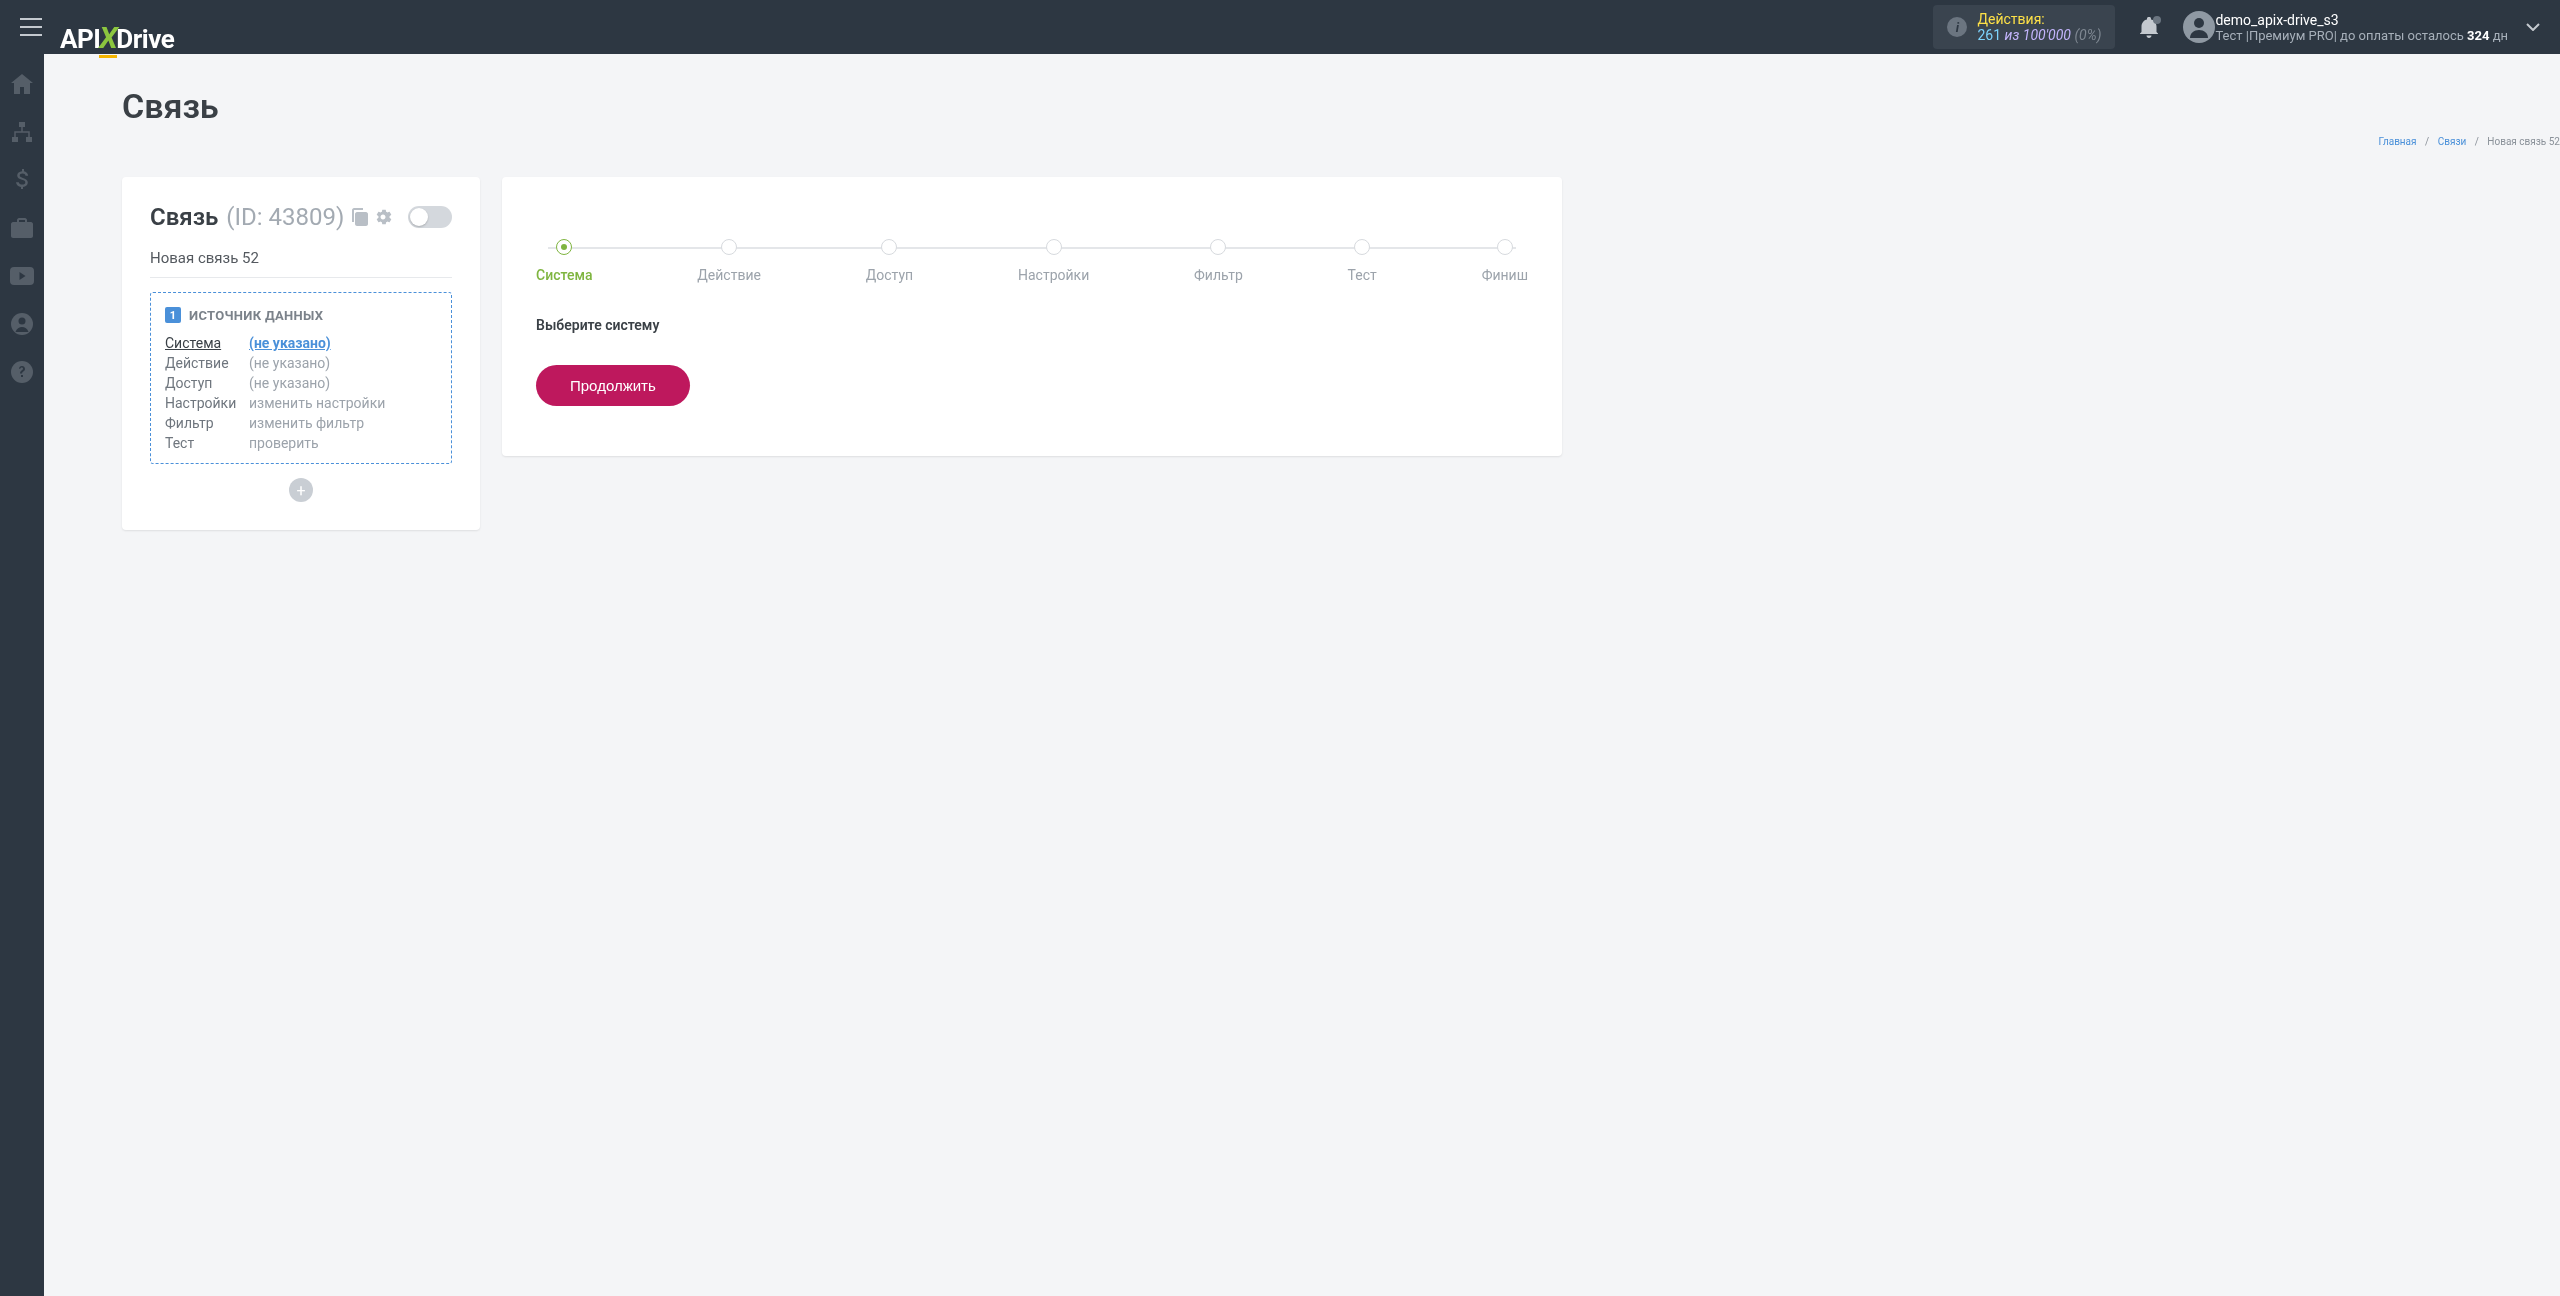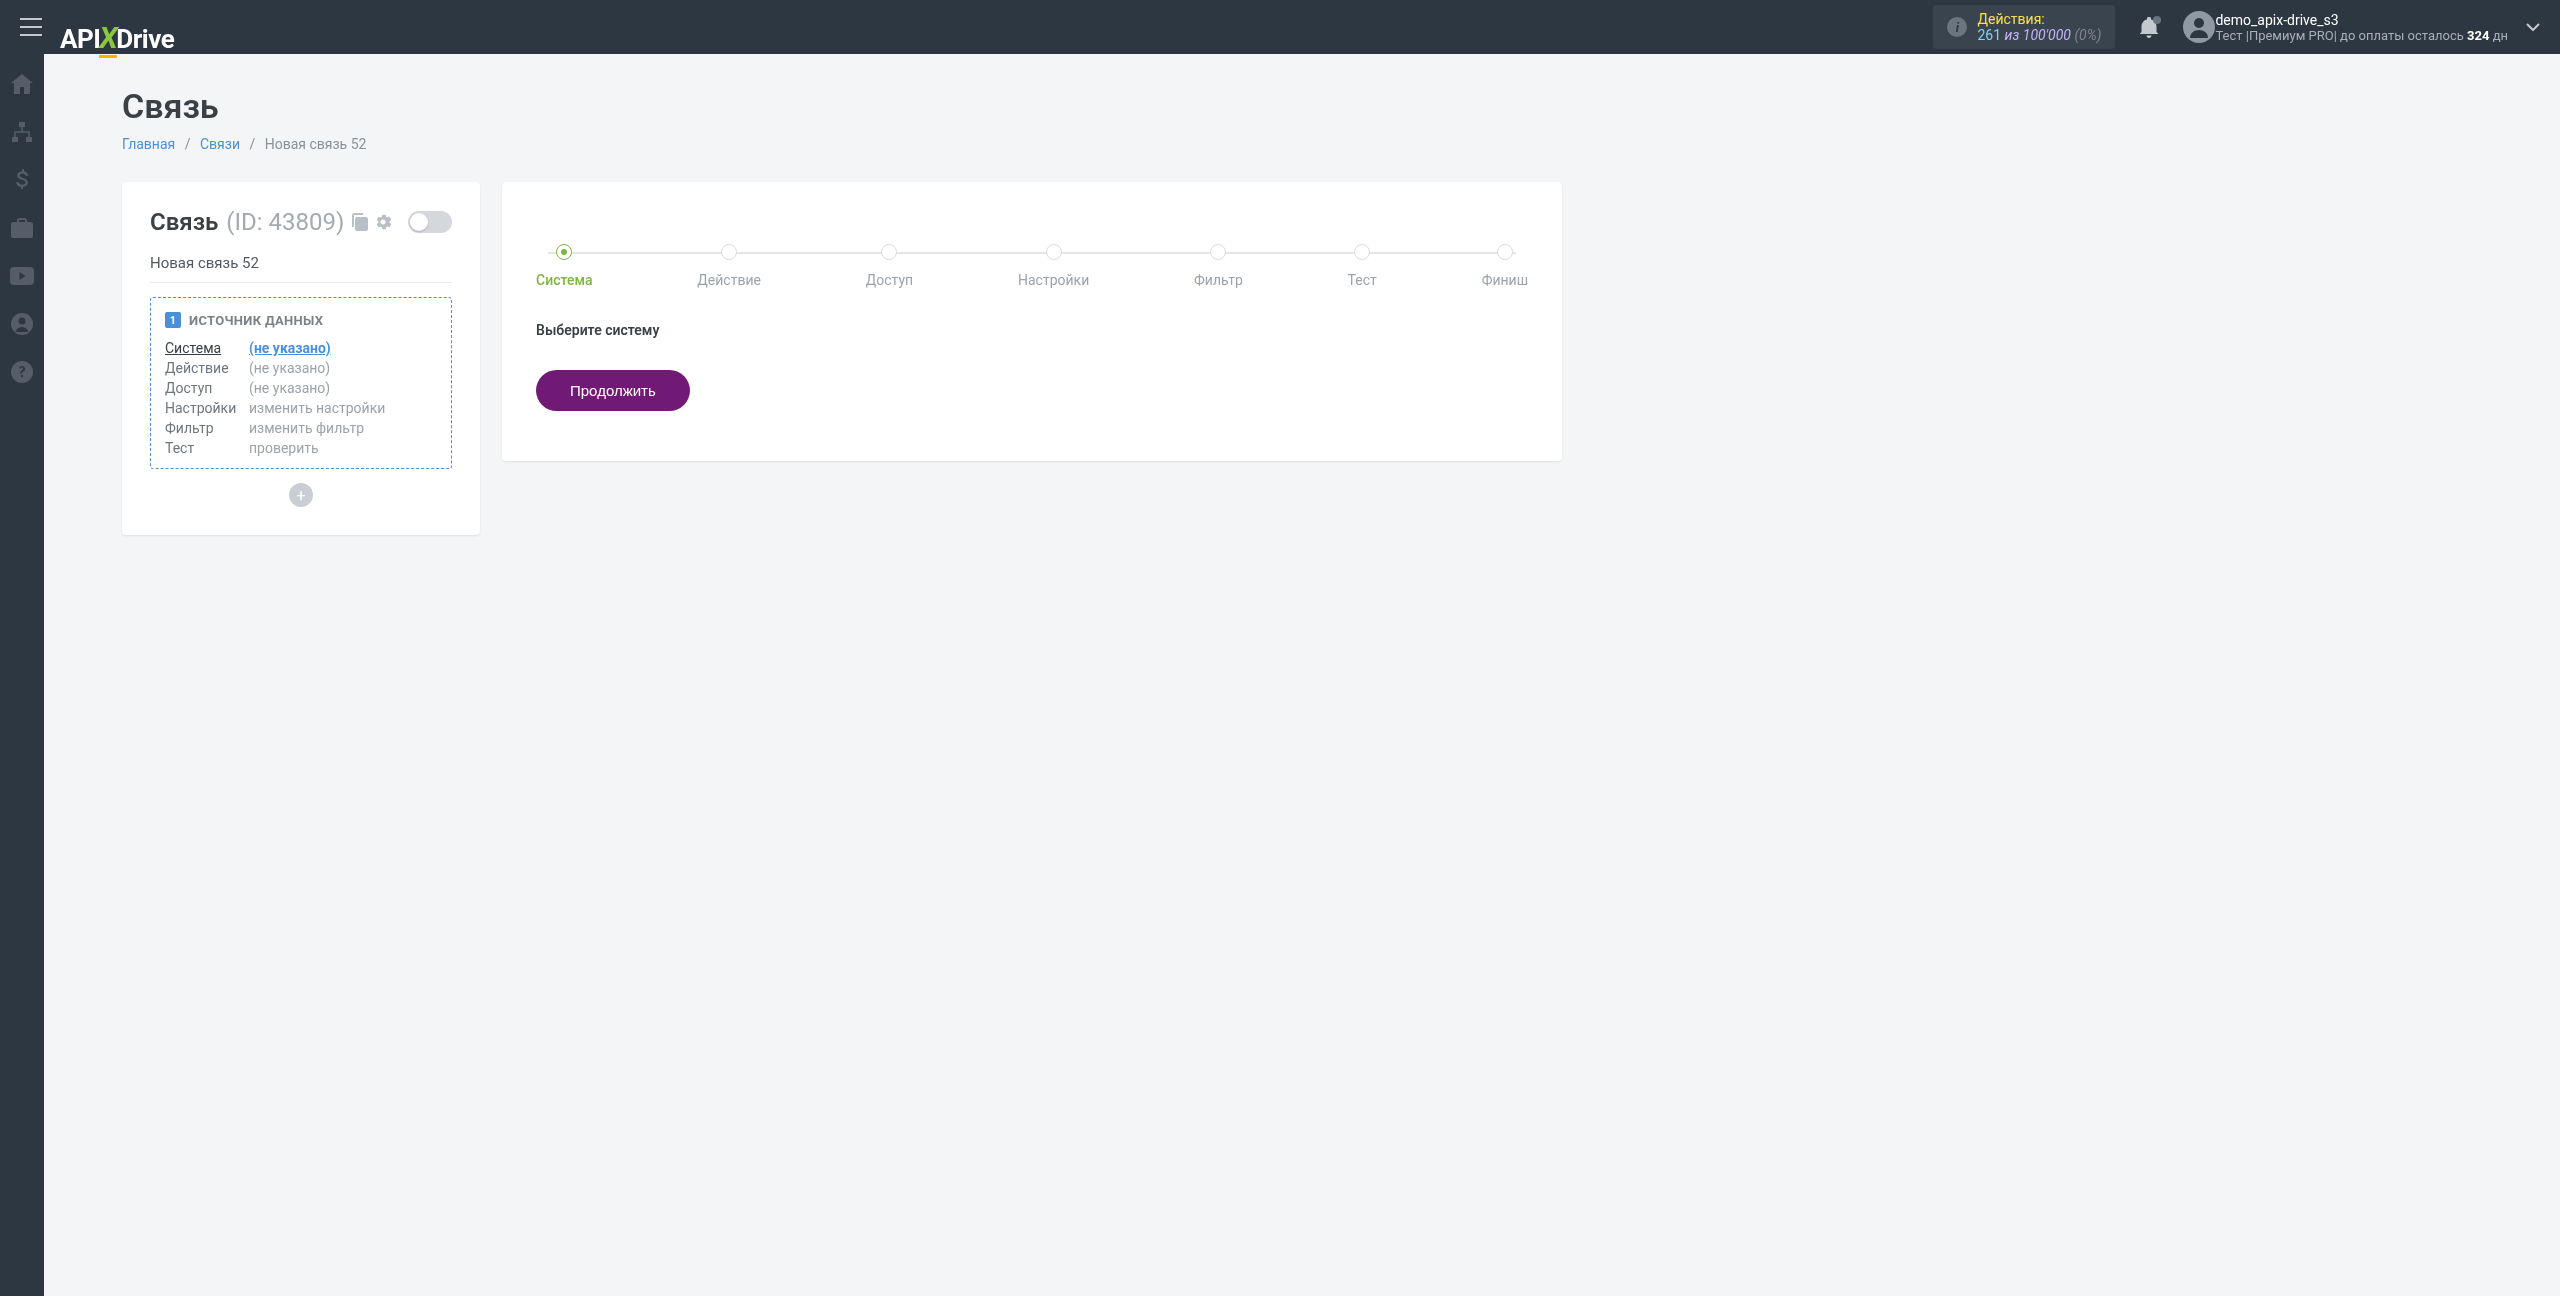--- a/index.html
+++ b/index.html
@@ -29,21 +29,21 @@
 .user-sub b { color: #fff; font-weight: 700; }
 .chevron-down { color: #c4c9cf; margin-left: 18px; }
 
 .page { display: flex; height: calc(100% - 54px); }
 .sidebar { width: 44px; background: #2d3742; display: flex; flex-direction: column; align-items: center; padding-top: 18px; gap: 24px; }
 .side-icon { color: #555e68; cursor: pointer; display: flex; align-items: center; justify-content: center; width: 24px; height: 24px; }
 
 .content { flex: 1; background: #f4f5f7; padding: 0; overflow-y: auto; }
 .page-header { padding: 32px 0 8px 78px; }
 .page-title { font-size: 34px; font-weight: 600; color: #3a4046; margin-bottom: 10px; }
-.breadcrumb { font-size: 14px; color: #8a9199; }
+.breadcrumb { font-size: 10px; color: #8a9199; text-align: right; }
 .breadcrumb a { color: #4a90d9; text-decoration: none; }
 .breadcrumb .sep { color: #8a9199; margin: 0 6px; }
 
 .panels { display: flex; padding: 22px 0 0 78px; gap: 22px; align-items: flex-start; }
 .card { background: #fff; border-radius: 4px; box-shadow: 0 1px 3px rgba(0,0,0,0.04), 0 1px 2px rgba(0,0,0,0.06); }
 .left-card { width: 358px; padding: 26px 28px 28px; }
 .left-title-row { display: flex; align-items: center; gap: 8px; margin-bottom: 18px; }
 .left-title { font-size: 24px; font-weight: 600; color: #3a4046; }
 .left-id { font-size: 24px; font-weight: 400; color: #a3aab2; }
 .left-icons { display: flex; gap: 6px; color: #b9bfc6; }
@@ -71,21 +71,21 @@
 .step.active .step-circle { border-color: #7fb540; }
 .step.active .step-circle::after { content: ''; display: block; width: 6px; height: 6px; background: #7fb540; border-radius: 50%; margin: 3.5px auto; }
 .step-label { font-size: 14px; color: #9ca3ab; }
 .step.active .step-label { color: #7fb540; font-weight: 500; }
 .step-line { position: absolute; top: 8px; left: 12px; right: 12px; height: 1.5px; background: #e4e6e9; z-index: 1; }
 
 .field-label { font-size: 14px; font-weight: 600; color: #3a4046; margin-bottom: 10px; }
 .select { width: 490px; border: 1px solid #dfe2e6; border-radius: 4px; padding: 11px 14px; display: flex; align-items: center; gap: 10px; font-size: 15px; color: #3a4046; cursor: pointer; background: #fff; }
 .select-icon { width: 18px; height: 18px; display: flex; align-items: center; justify-content: center; }
 .select-chevron { margin-left: auto; color: #9ca3ab; }
-.btn-continue { margin-top: 22px; background: #701a75; color: #fff; border: none; border-radius: 22px; padding: 12px 34px; font-size: 15px; cursor: pointer; }
+.btn-continue { margin-top: 22px; background: #be185d; color: #fff; border: none; border-radius: 22px; padding: 12px 34px; font-size: 15px; cursor: pointer; }
 
 svg { display: block; }
 </style>
 </head>
 <body>
 
 <div class="header">
   <div class="menu-toggle">
     <svg width="22" height="18" viewBox="0 0 22 18">
         <path d="M0 1h22M0 9h22M0 17h22" stroke="currentColor" stroke-width="2.2"></path>

